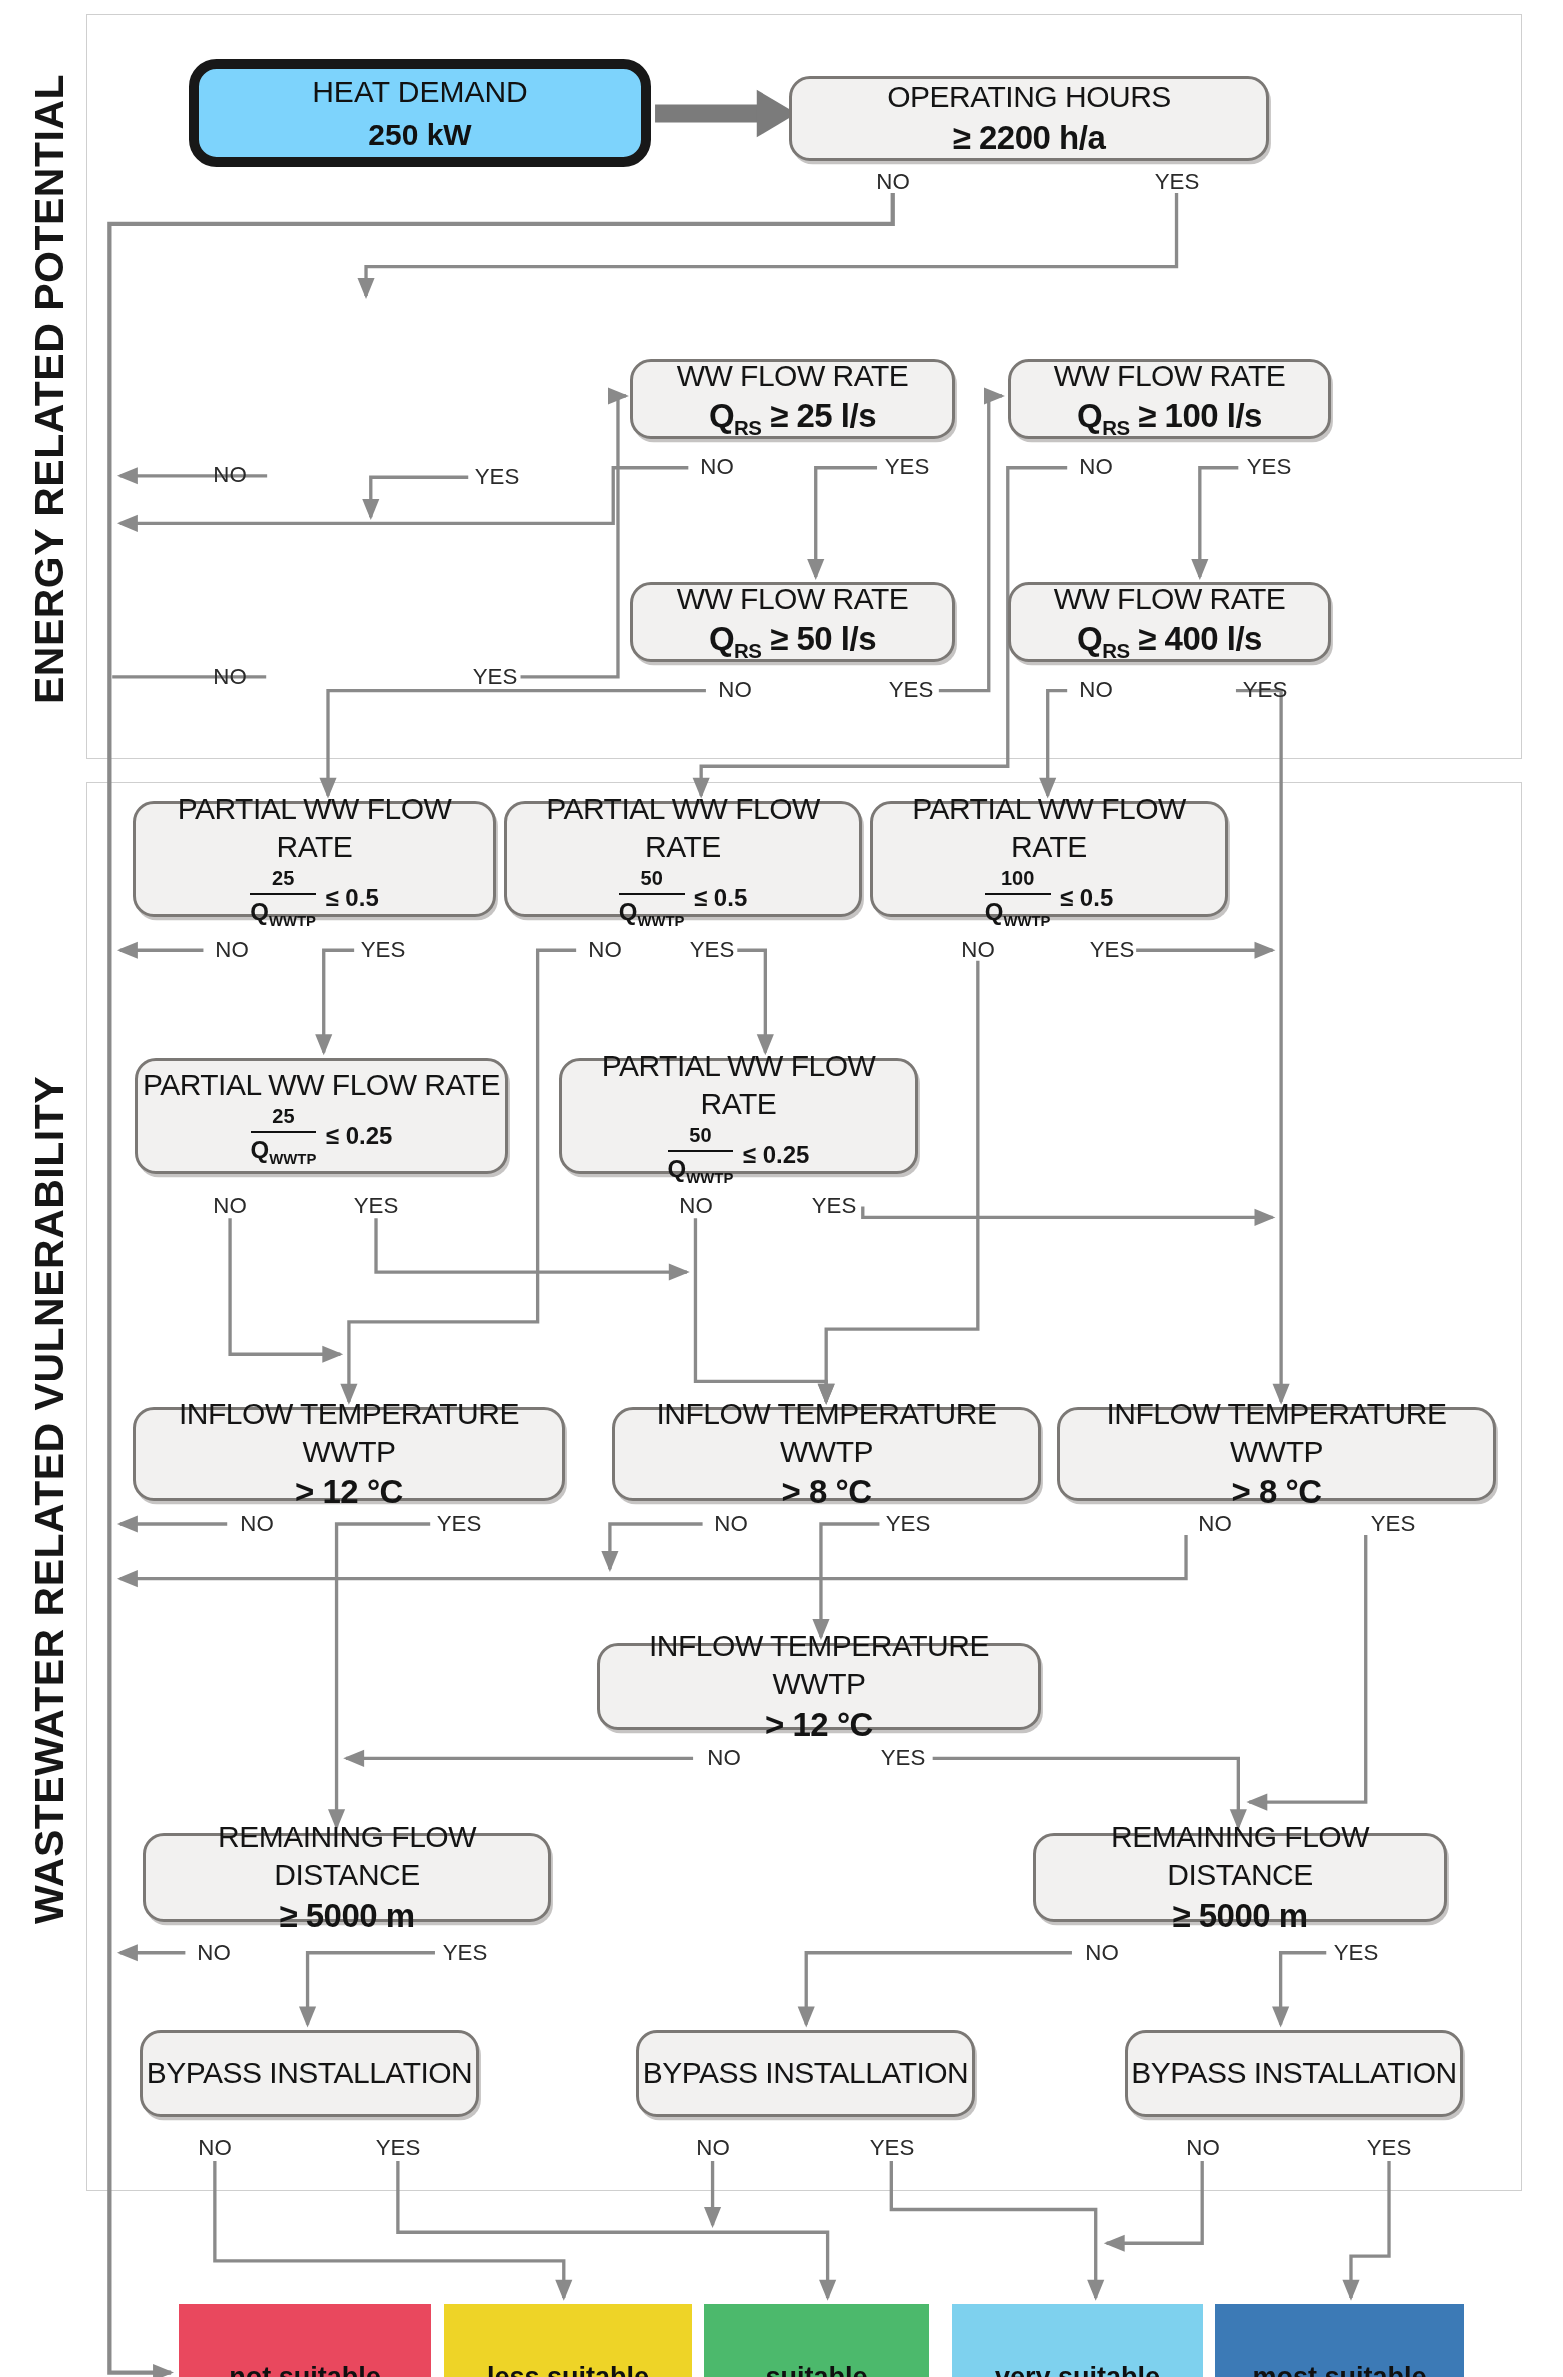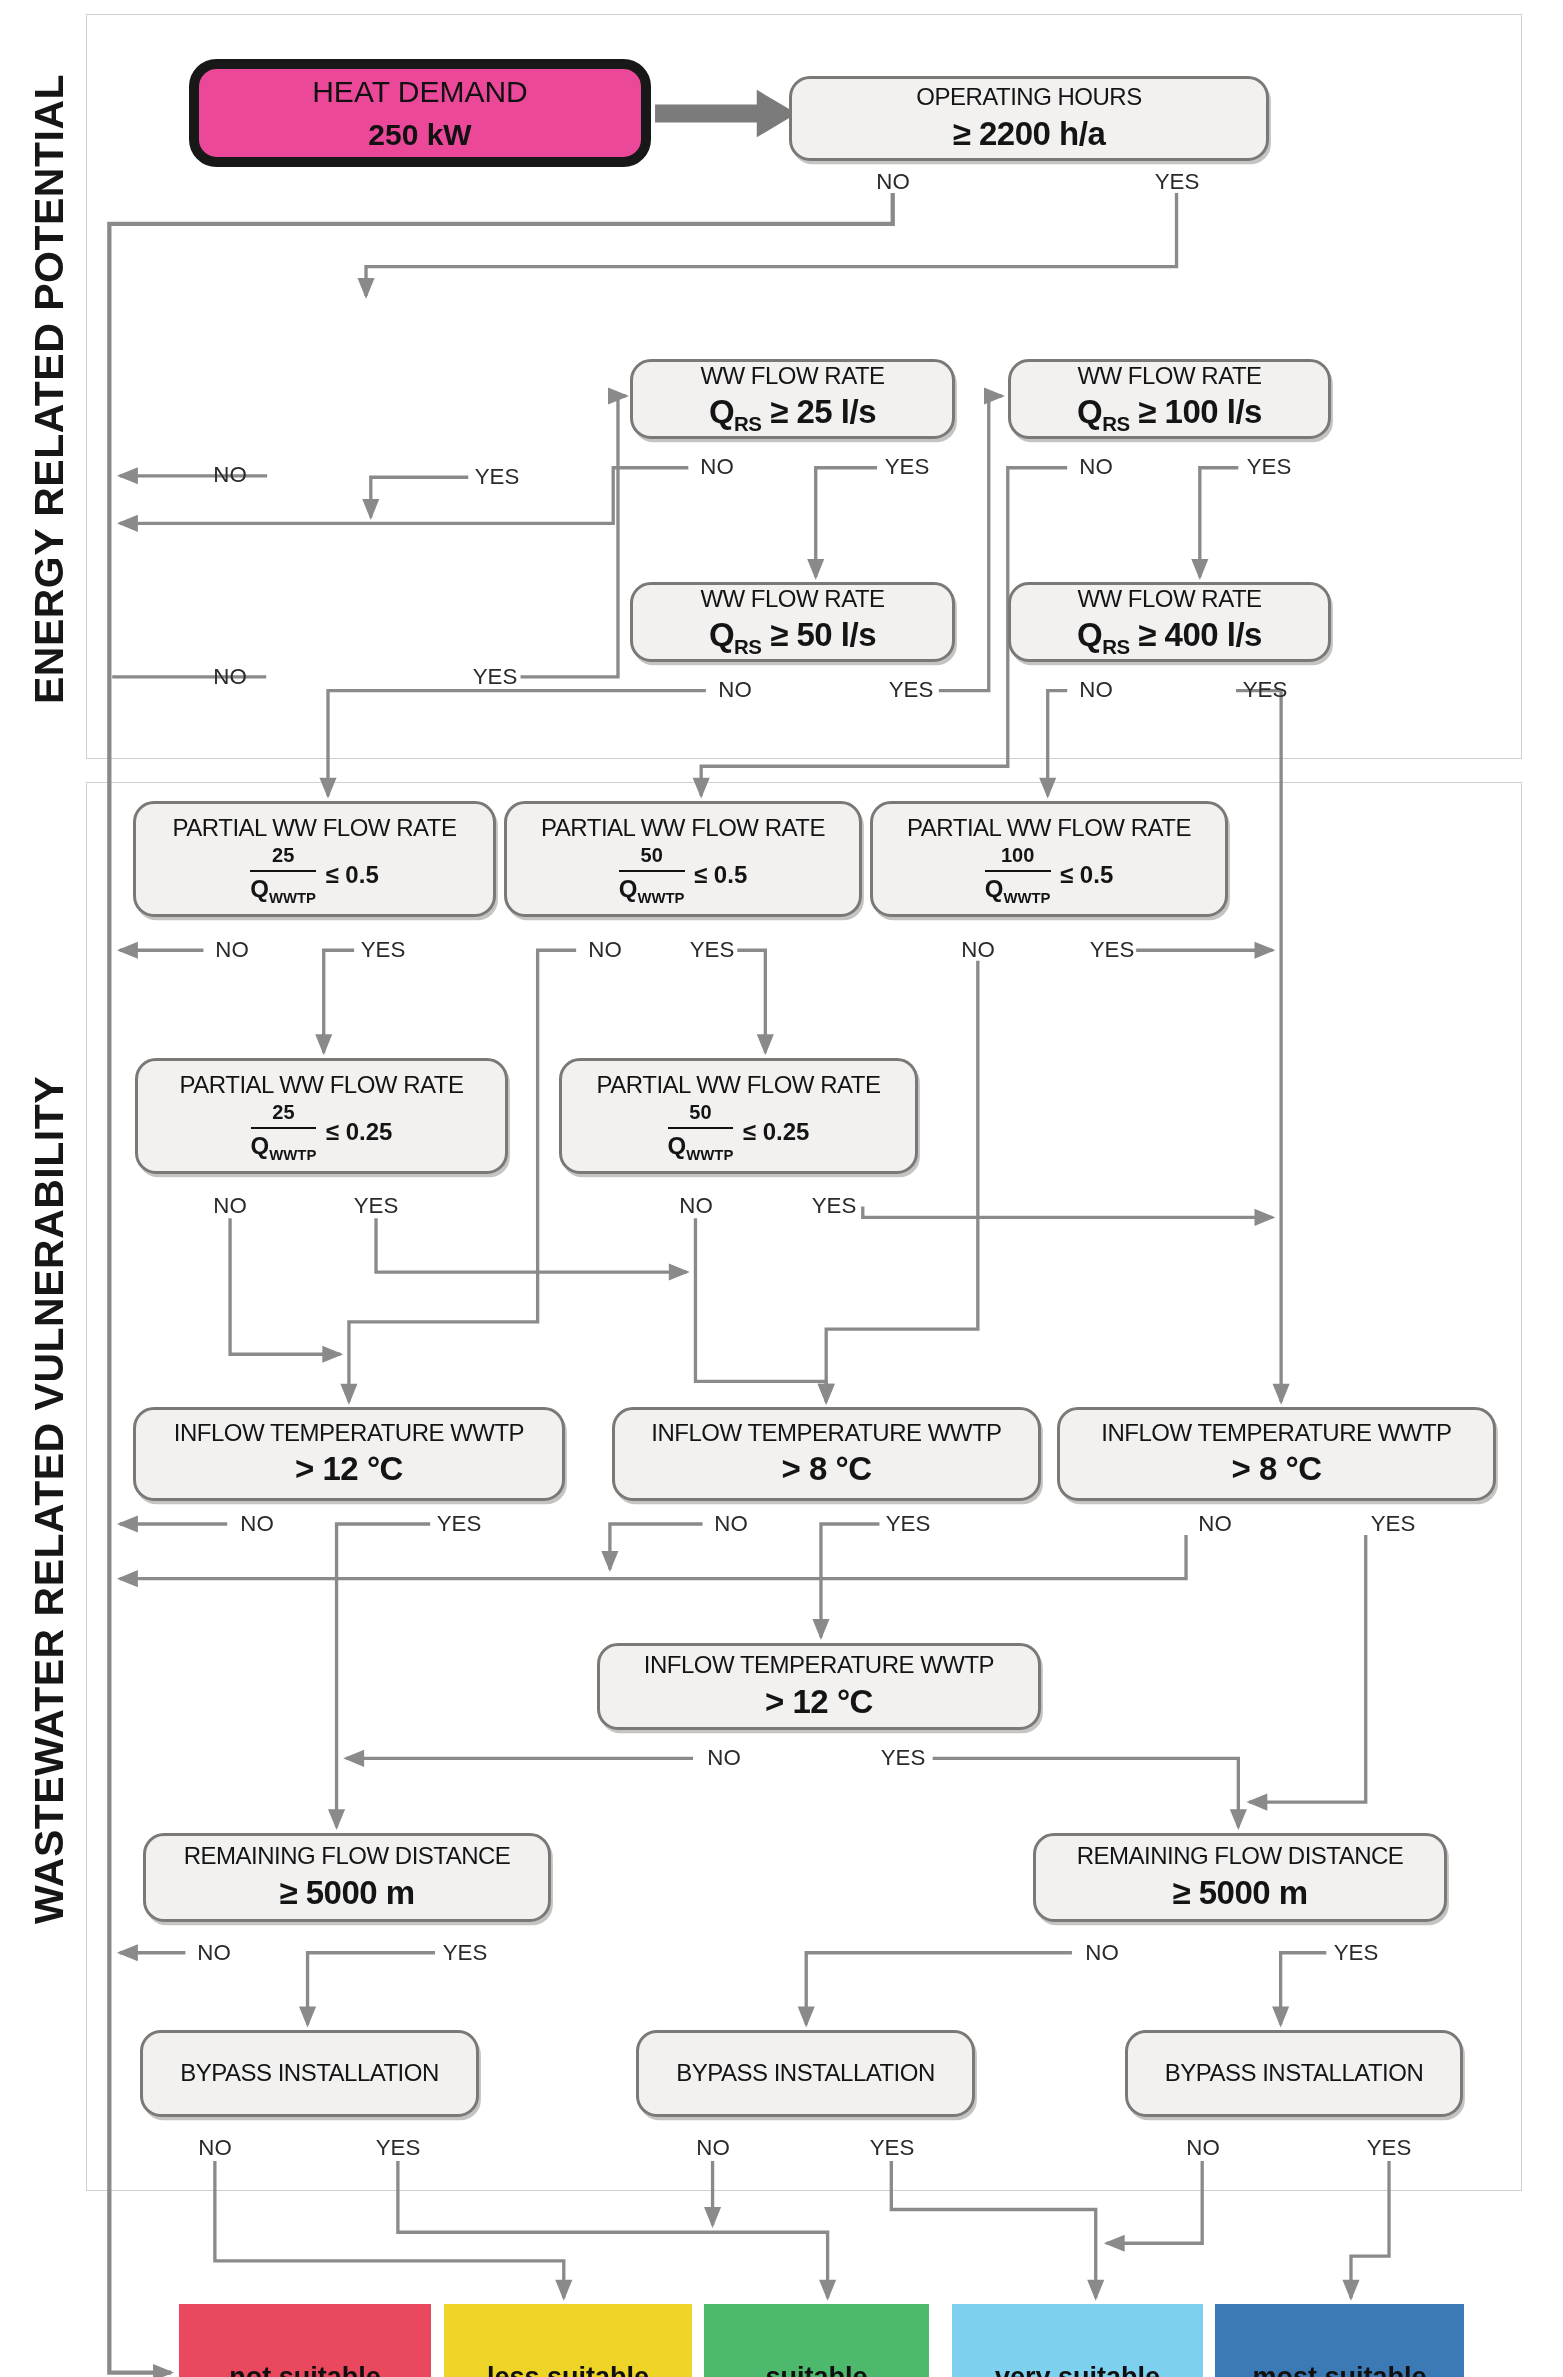--- a/index.html
+++ b/index.html
@@ -5,24 +5,24 @@
   html,body{margin:0;padding:0;background:#ffffff;}
   #canvas{position:relative;width:1563px;height:2488px;background:#ffffff;
           font-family:"Liberation Sans","DejaVu Sans",sans-serif;overflow:hidden;}
   .sect{position:absolute;border:1.4px solid #cfcfcf;}
   .side{position:absolute;transform:translate(-50%,-50%) rotate(-90deg);white-space:nowrap;
         font-weight:bold;font-size:41px;letter-spacing:0.5px;color:#161616;}
   .node{position:absolute;background:#f2f1f0;border:3.3px solid #7b7875;border-radius:21px;
         box-shadow:2.4px 3.8px 0 -0.5px rgba(128,124,121,.45);
         display:flex;flex-direction:column;align-items:center;justify-content:center;
         text-align:center;color:#141414;line-height:1.28;}
-  .start{position:absolute;background:#ec4899;border:10.5px solid #181818;border-radius:27.6px;
+  .start{position:absolute;background:#7dd3fc;border:10.5px solid #181818;border-radius:27.6px;
         display:flex;flex-direction:column;align-items:center;justify-content:center;
         text-align:center;color:#111;line-height:1.45;}
-  .t{font-size:24px;letter-spacing:-0.5px;}
+  .t{font-size:30px;letter-spacing:-0.5px;}
   .v{font-size:33px;font-weight:bold;letter-spacing:-0.5px;}
   .t66{font-size:30px;letter-spacing:0;}
   .v66{font-size:30px;font-weight:bold;}
   sub{font-size:.62em;}
   .fracrow{display:flex;align-items:center;justify-content:center;margin-top:1.9px;}
   .frac{display:inline-flex;flex-direction:column;align-items:center;line-height:1;}
   .frac .num{font-weight:bold;font-size:20px;padding-bottom:4.8px;}
   .frac .den{border-top:2.9px solid #111;padding-top:4.8px;font-weight:bold;font-size:24px;}
   .cond{font-weight:bold;font-size:24px;margin-left:9.5px;}
   .lbl{position:absolute;transform:translate(-50%,-50%);font-size:22.3px;color:#2a2a2a;letter-spacing:0;}

